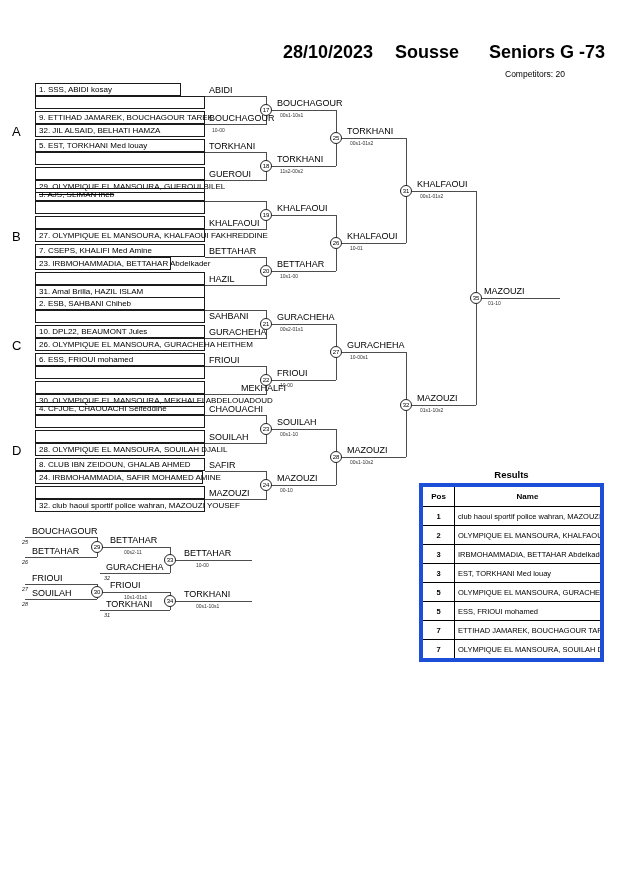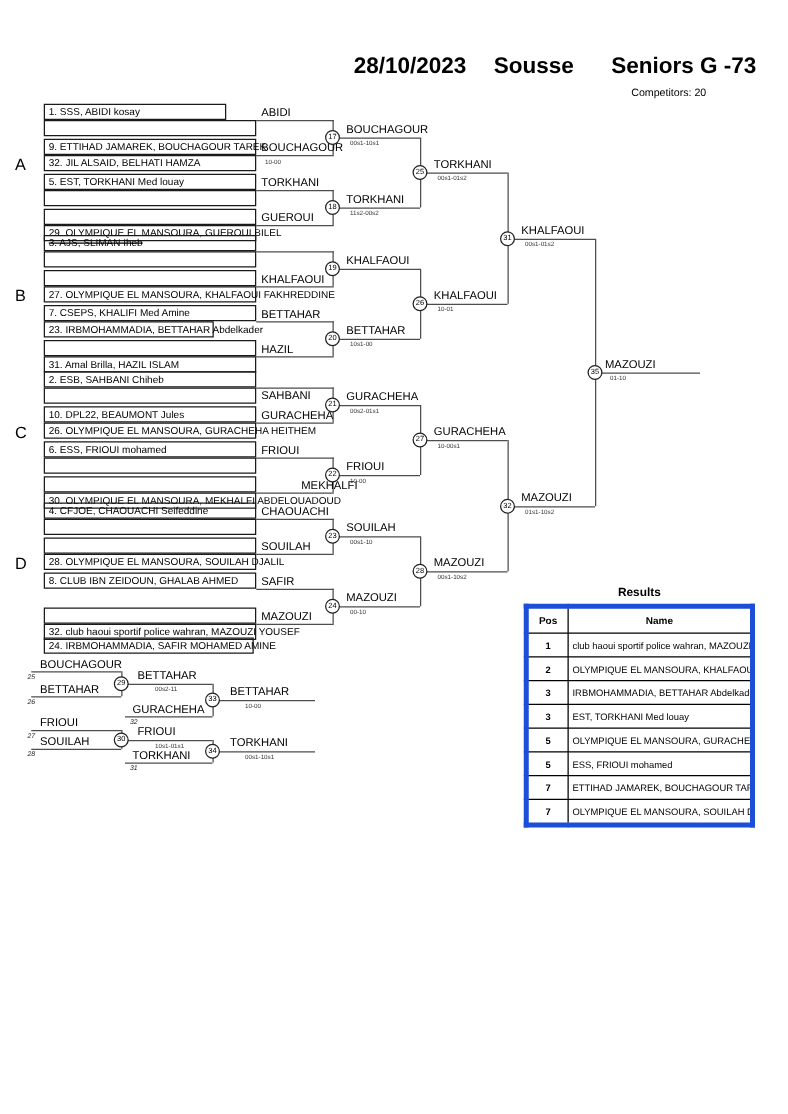--- a/index.html
+++ b/index.html
@@ -90,21 +90,21 @@
       <div class="ln" style="left: 205px; top: 366px; width: 62px; height: 1px;"></div>
       <div class="plab" style="left: 209px; top: 355px;">FRIOUI</div>
       <div class="ln" style="left: 205px; top: 394px; width: 62px; height: 1px;"></div>
       <div class="plab" style="left: 209px; top: 383px; padding-left: 32px;">MEKHALFI</div>
       <div class="sletter" style="top: 443px;">D</div>
       <div class="ebox" style="left: 35px; top: 402px; width: 170px; height: 13px;">4. CFJOE, CHAOUACHI Seifeddine</div>
       <div class="ebox" style="left: 35px; top: 415px; width: 170px; height: 13px;"></div>
       <div class="ebox" style="left: 35px; top: 430px; width: 170px; height: 13px;"></div>
       <div class="ebox" style="left: 35px; top: 443px; width: 170px; height: 13px;">28. OLYMPIQUE EL MANSOURA, SOUILAH DJALIL</div>
       <div class="ebox" style="left: 35px; top: 458px; width: 170px; height: 13px;">8. CLUB IBN ZEIDOUN, GHALAB AHMED</div>
-      <div class="ebox" style="left: 35px; top: 471px; width: 168px; height: 13px; margin-top: 39px;">24. IRBMOHAMMADIA, SAFIR MOHAMED AMINE</div>
+      <div class="ebox" style="left: 35px; top: 471px; width: 168px; height: 13px;">24. IRBMOHAMMADIA, SAFIR MOHAMED AMINE</div>
       <div class="ebox" style="left: 35px; top: 486px; width: 170px; height: 13px;"></div>
       <div class="ebox" style="left: 35px; top: 499px; width: 170px; height: 13px;">32. club haoui sportif police wahran, MAZOUZI YOUSEF</div>
       <div class="ln" style="left: 205px; top: 415px; width: 62px; height: 1px;"></div>
       <div class="plab" style="left: 209px; top: 404px;">CHAOUACHI</div>
       <div class="ln" style="left: 205px; top: 443px; width: 62px; height: 1px;"></div>
       <div class="plab" style="left: 209px; top: 432px;">SOUILAH</div>
       <div class="ln" style="left: 205px; top: 471px; width: 62px; height: 1px;"></div>
       <div class="plab" style="left: 209px; top: 460px;">SAFIR</div>
       <div class="ln" style="left: 205px; top: 499px; width: 62px; height: 1px;"></div>
       <div class="plab" style="left: 209px; top: 488px;">MAZOUZI</div>

